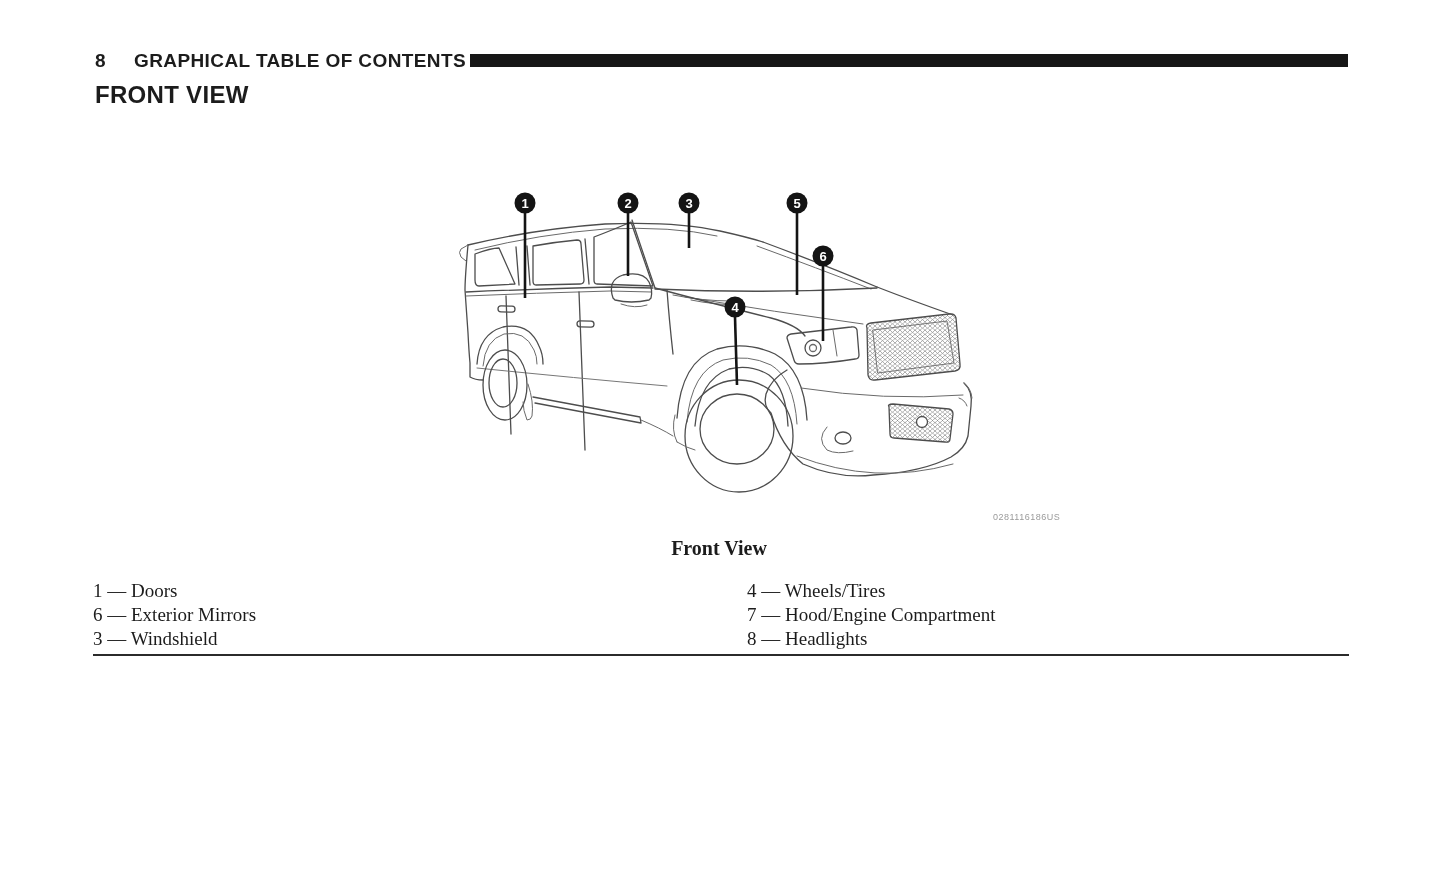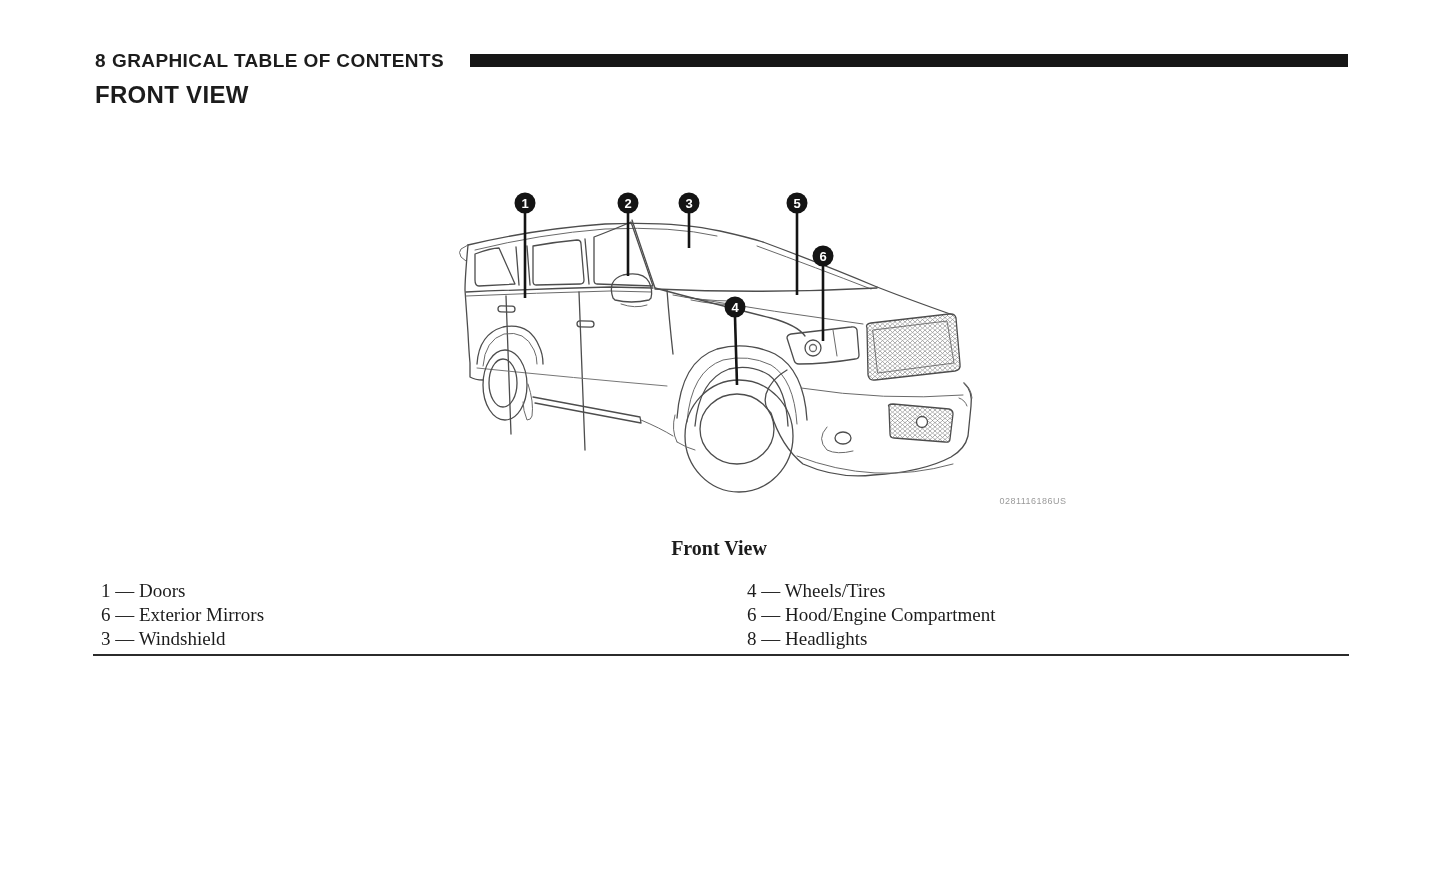--- a/index.html
+++ b/index.html
@@ -1,35 +1,35 @@
 <!DOCTYPE html>
 <html><head>
 <meta charset="utf-8">
 <style>
   html,body{margin:0;padding:0;background:#ffffff;}
   .page{position:relative;width:1445px;height:874px;background:#fff;overflow:hidden;
         font-family:"Liberation Sans",sans-serif;color:#1c1c1c;}
 
   
   .hdr-num{position:absolute;left:95px;top:50px;font-size:19px;font-weight:bold;letter-spacing:.3px;}
-  .hdr-title{position:absolute;left:112px;top:50px;font-size:19px;font-weight:bold;letter-spacing:.4px;}
+  .hdr-title{position:absolute;left:134px;top:50px;font-size:19px;font-weight:bold;letter-spacing:.4px;}
   .hdr-bar{position:absolute;left:470px;top:54px;width:878px;height:13px;background:#161616;}
   .section-title{position:absolute;left:95px;top:81px;font-size:24px;font-weight:bold;letter-spacing:.3px;}
 
   
   .figure{position:absolute;left:435px;top:158px;width:660px;height:375px;}
-  .watermark{position:absolute;left:993px;top:496px;width:80px;text-align:center;
+  .watermark{position:absolute;left:993px;top:512px;width:80px;text-align:left;
              font-size:9px;color:#9a9a9a;letter-spacing:.5px;font-family:"Liberation Sans",sans-serif;}
   .caption{position:absolute;left:439px;top:537px;width:560px;text-align:center;
            font-family:"Liberation Serif",serif;font-weight:bold;font-size:20px;color:#1c1c1c;}
 
   
   .legend-col{position:absolute;top:579px;font-family:"Liberation Serif",serif;
               font-size:19px;line-height:24px;color:#1c1c1c;white-space:nowrap;}
-  .legend-left{left:101px;}
+  .legend-left{left:93px;}
   .legend-right{left:727px;margin-left:20px;}
   .bottom-rule{position:absolute;left:93px;top:654px;width:1256px;border-top:2px solid #2b2b2b;}
 
   svg text.badge-num{font-family:"Liberation Sans",sans-serif;font-size:13px;font-weight:bold;fill:#ffffff;}
 </style>
 </head>
 <body>
 
 <div class="page">
 
@@ -144,18 +144,18 @@
   <div class="watermark">0281116186US</div>
   <div class="caption">Front View</div>
 
   <div class="legend-col legend-left">
     <div>1 — Doors</div>
     <div>6 — Exterior Mirrors</div>
     <div>3 — Windshield</div>
   </div>
   <div class="legend-col legend-right">
     <div>4 — Wheels/Tires</div>
-    <div>6 — Hood/Engine Compartment</div>
+    <div>7 — Hood/Engine Compartment</div>
     <div>8 — Headlights</div>
   </div>
 
   <div class="bottom-rule"></div>
 </div>
 
 </body></html>

